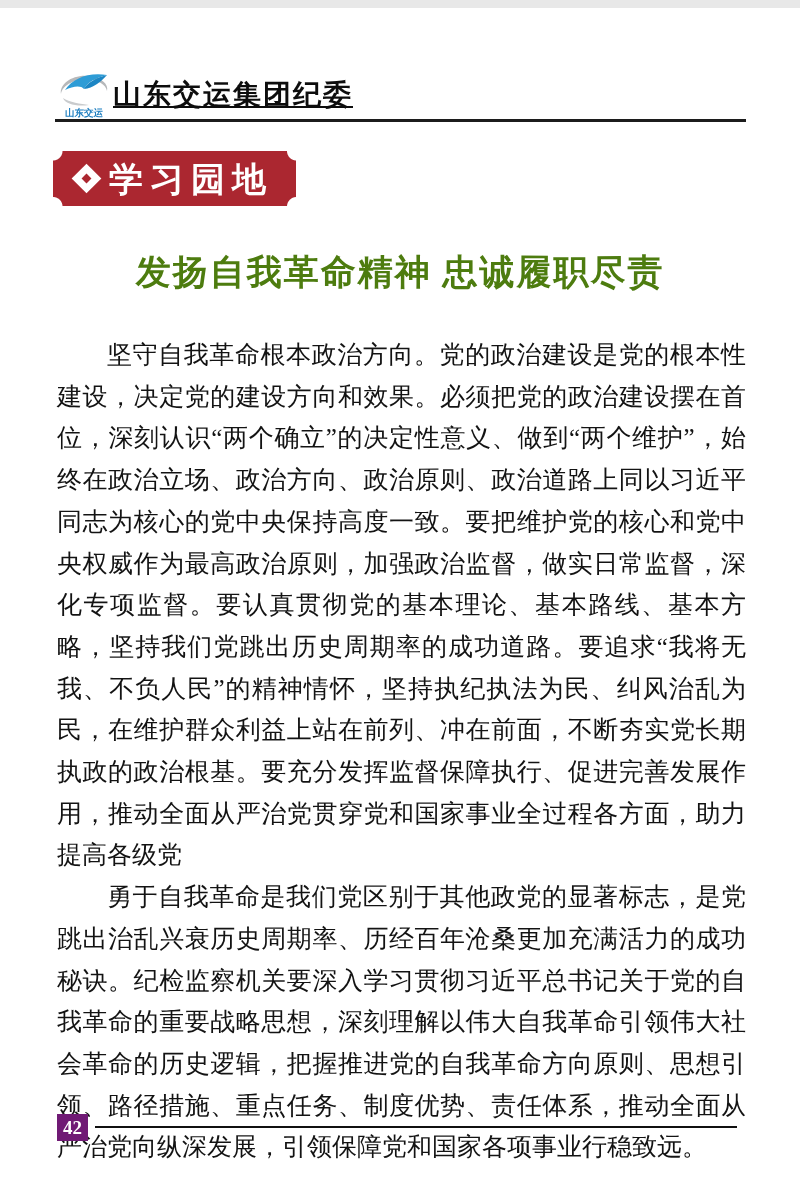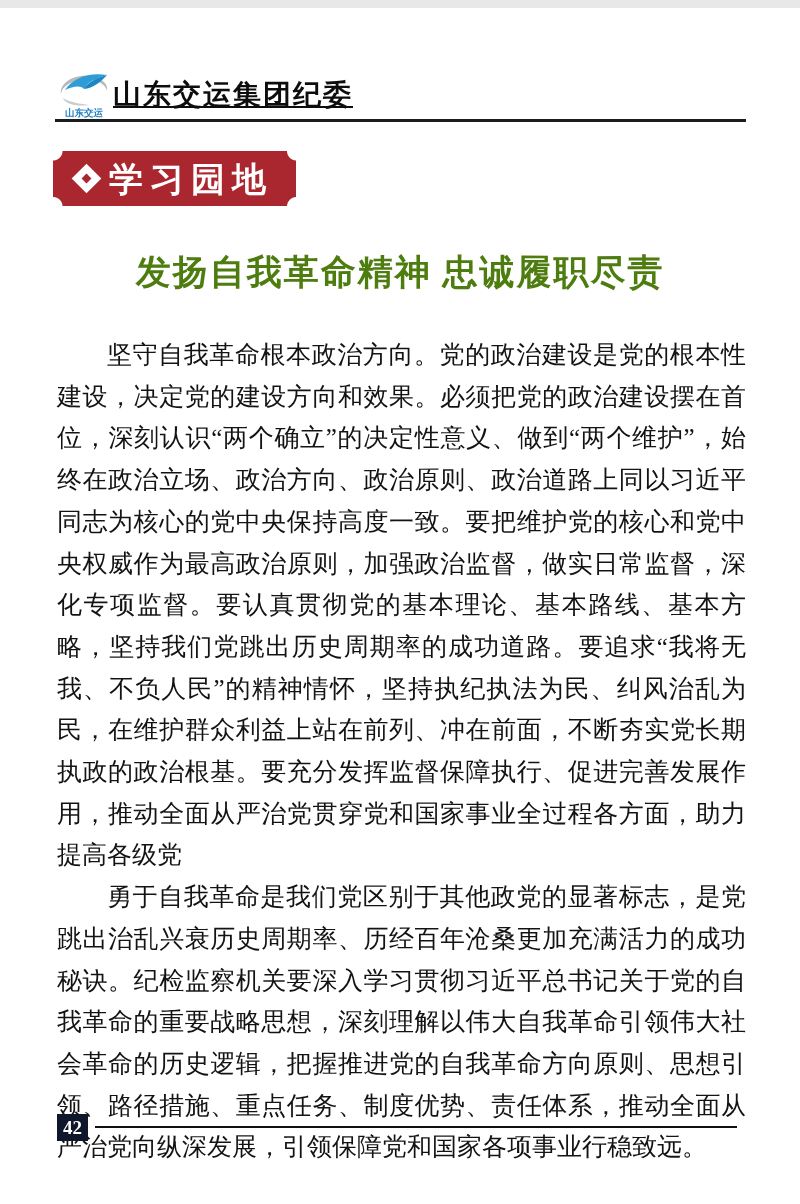--- a/index.html
+++ b/index.html
@@ -69,21 +69,21 @@
     position:absolute; left:57px; top:326px; width:689px;
     font-size:25px; line-height:41.7px;
     text-align:justify; text-justify:inter-ideograph;
     color:#131313;
   }
   .article-body p { text-indent:2em; margin:0; }
 
   
   .footer-page-badge {
     position:absolute; left:57px; top:1106px;
-    width:31px; height:27px; background:#0f172a;
+    width:31px; height:27px; background:#701a75;
     color:#ffffff; font-size:19px; font-weight:bold;
     display:flex; align-items:center; justify-content:center;
     font-family:"Liberation Serif", serif;
   }
   .footer-line {
     position:absolute; left:95px; top:1118px; width:642px; height:2px;
     background:#101010;
   }
 </style>
 </head>

